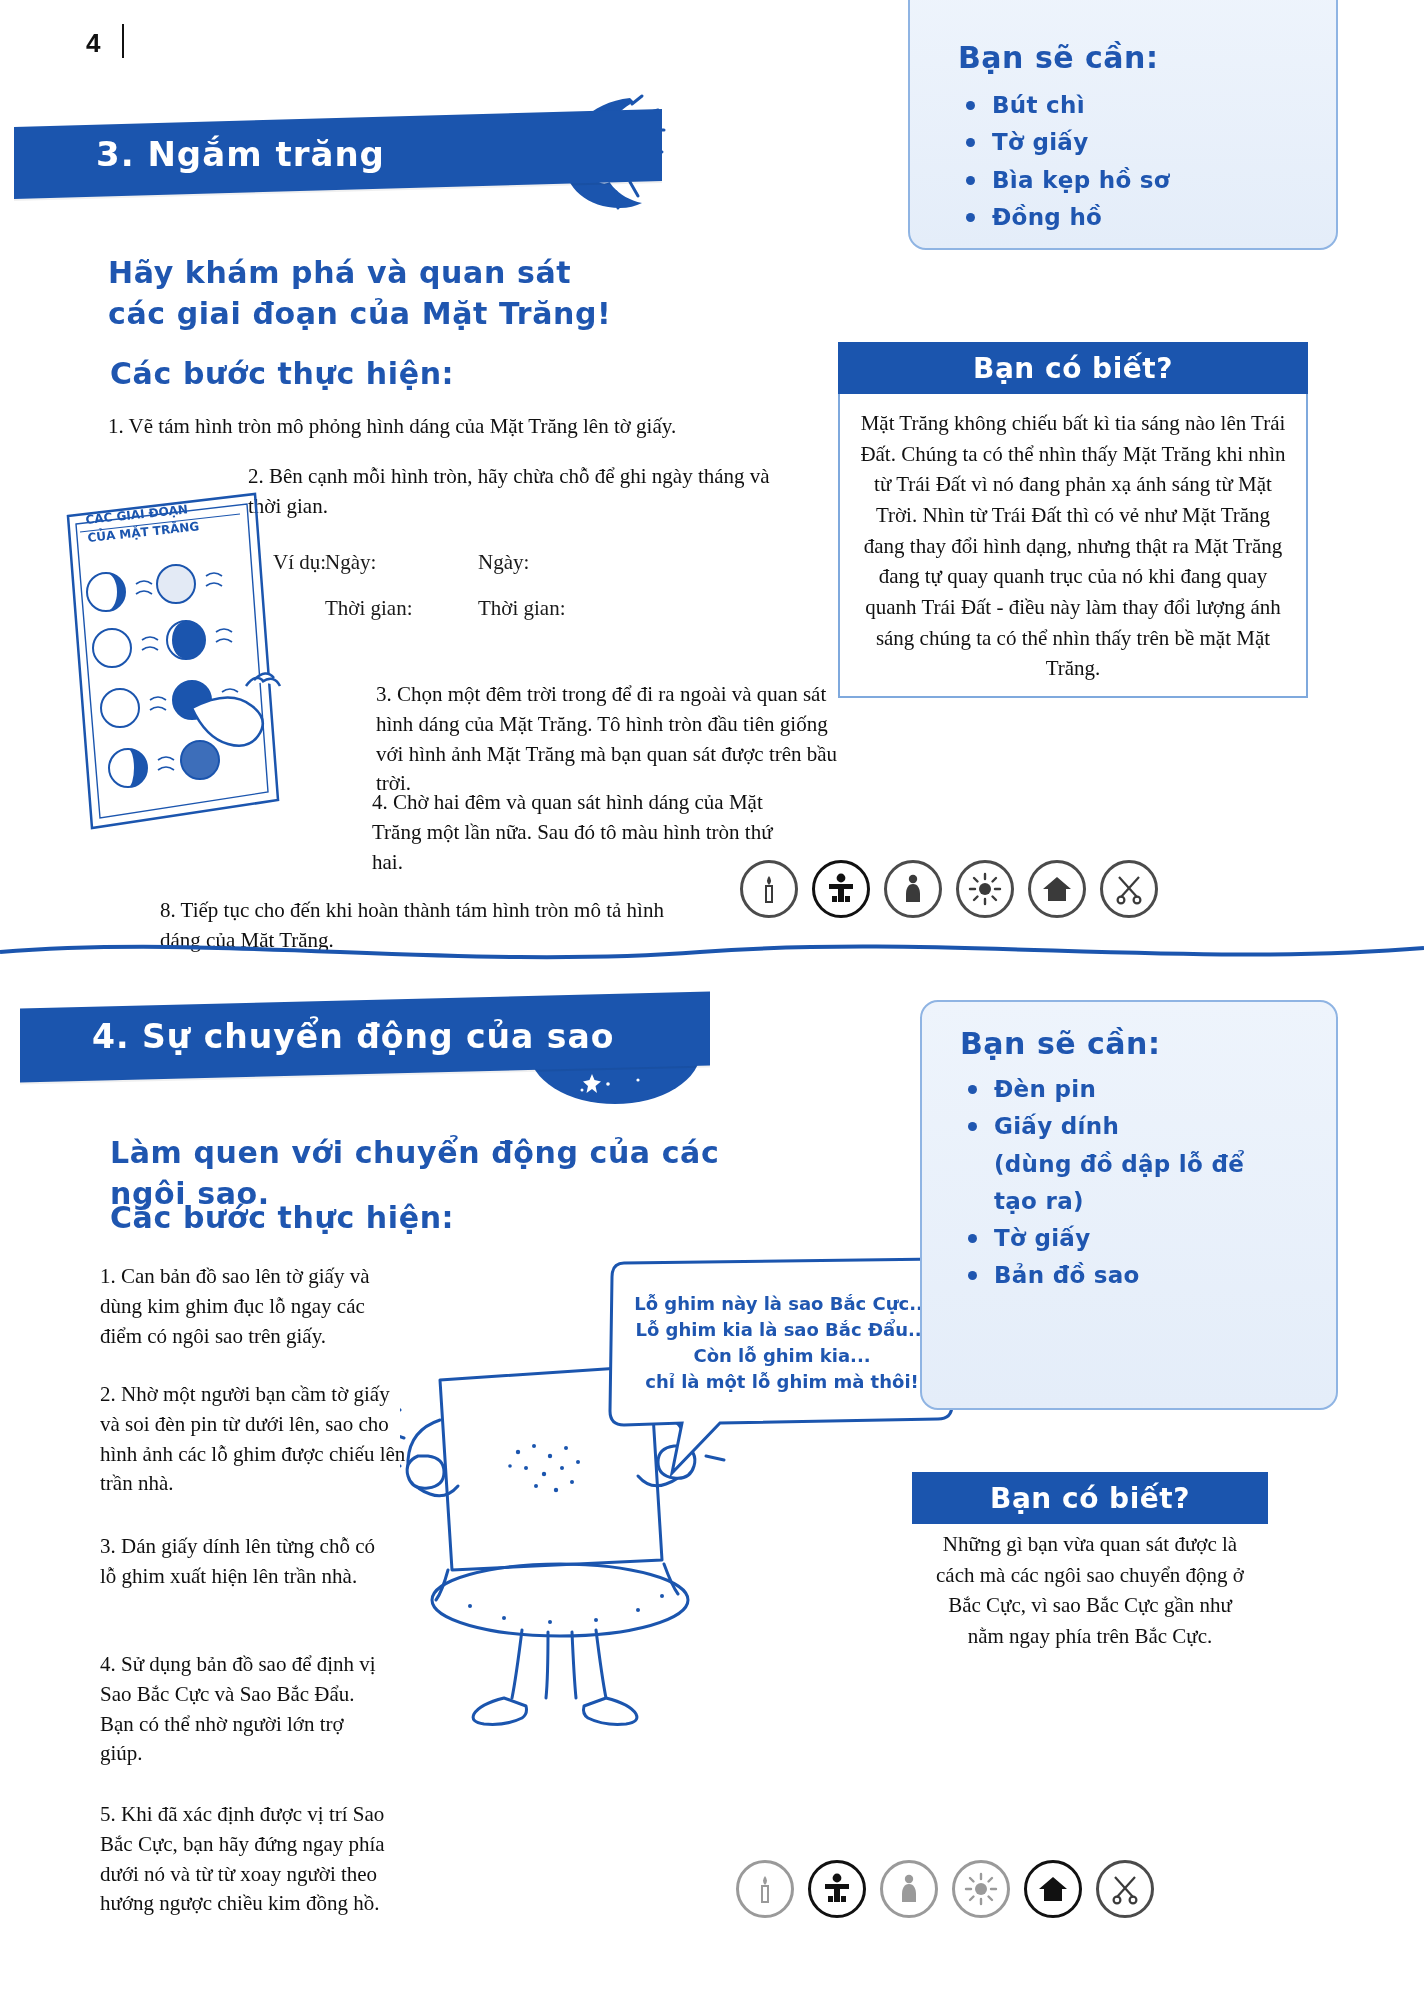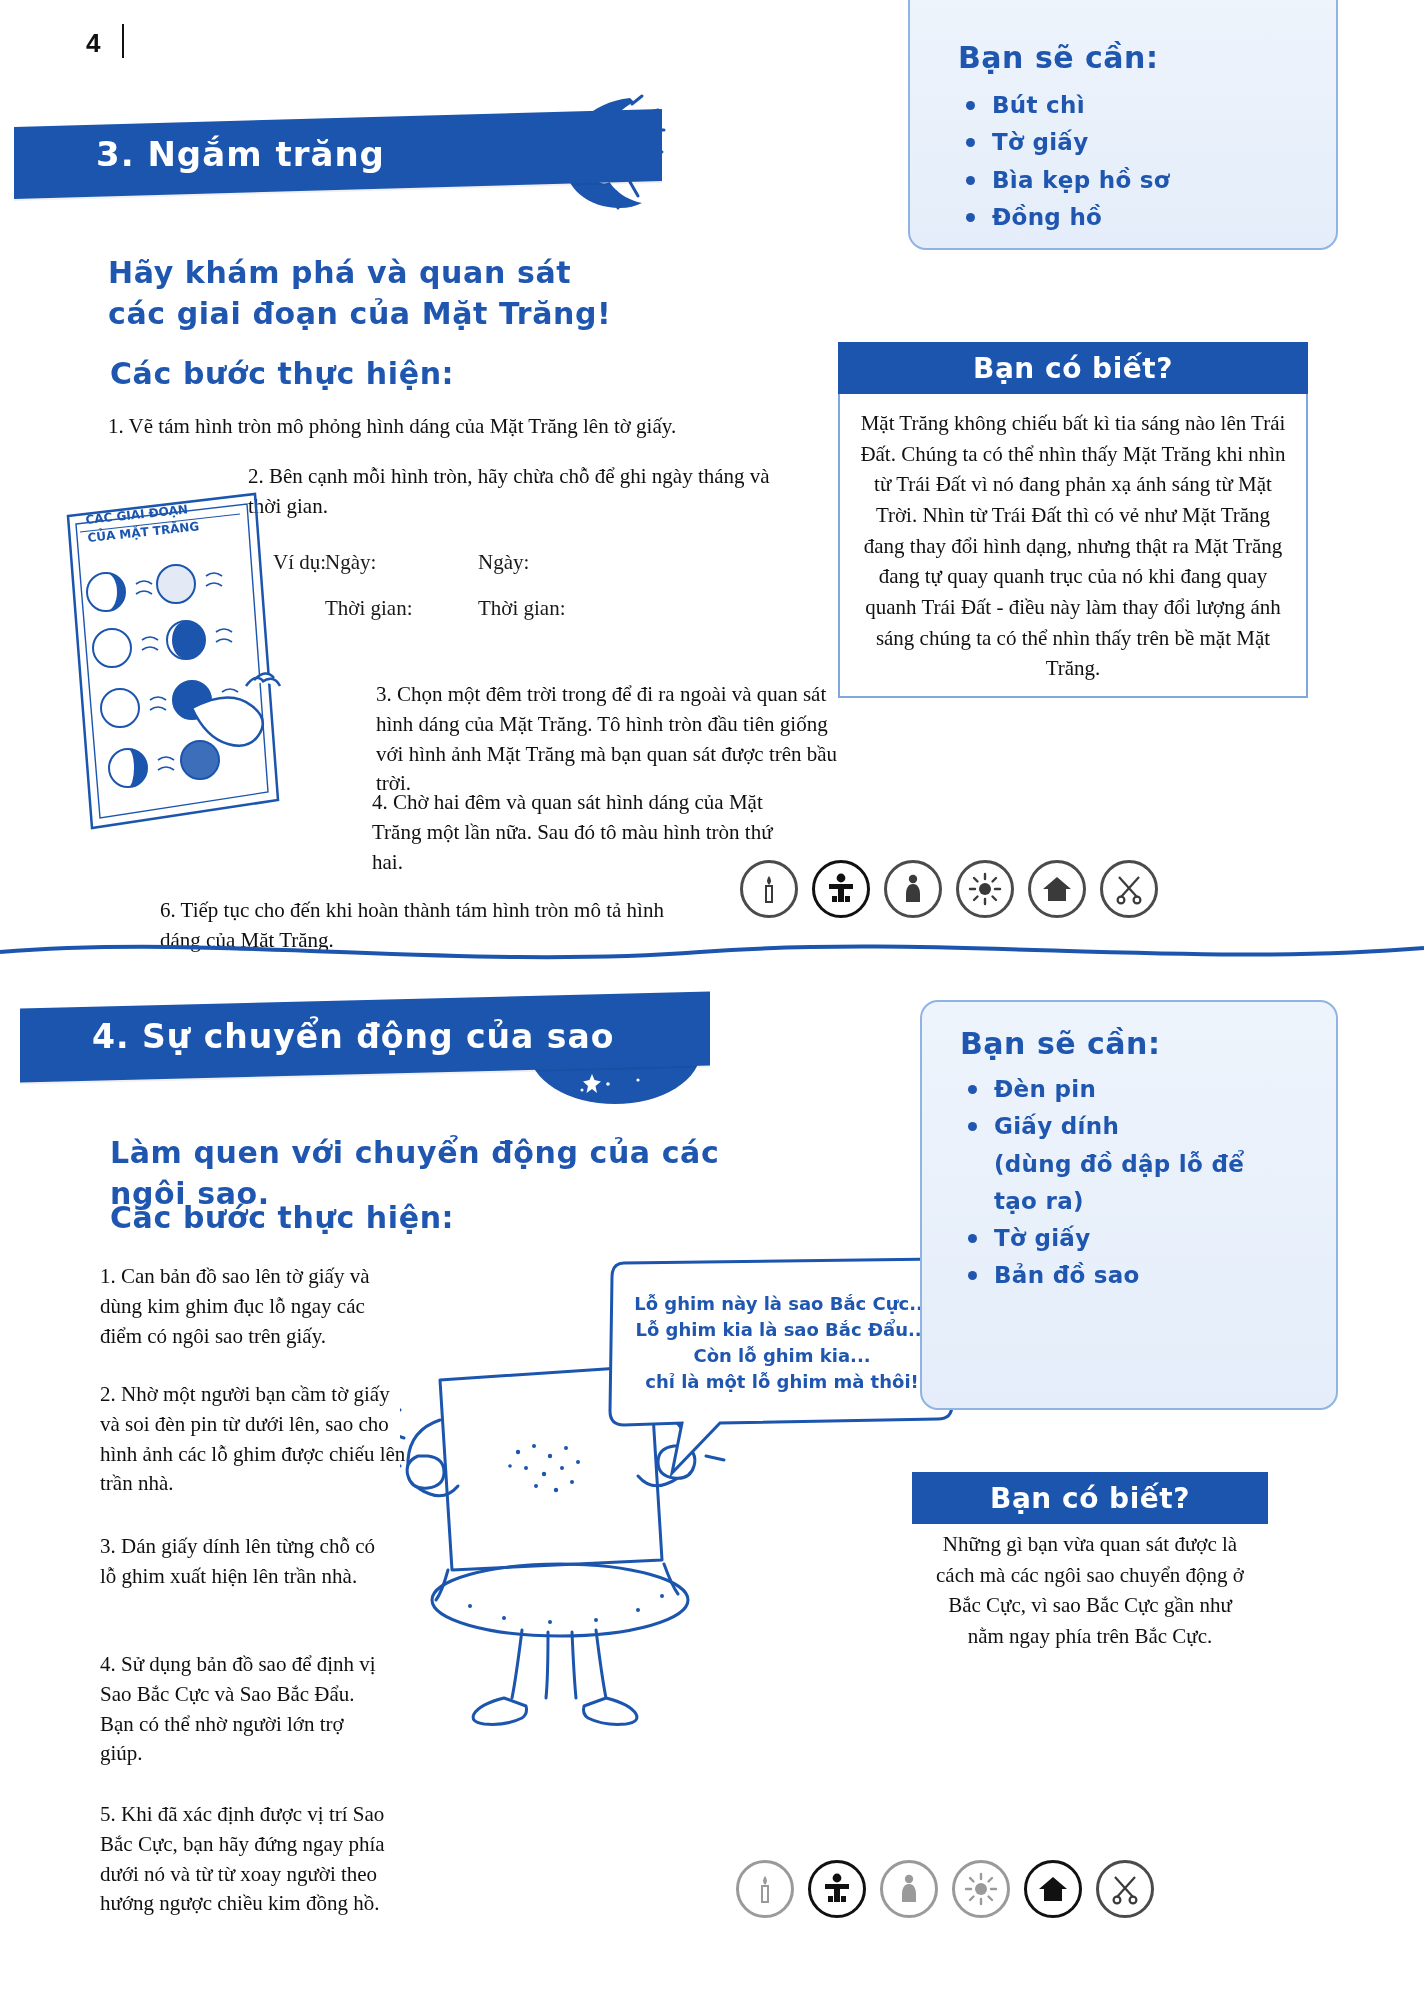--- a/index.html
+++ b/index.html
@@ -217,21 +217,21 @@
 <div class="abs body-text" style="left:248px; top:462px; width:560px;">2. Bên cạnh mỗi hình tròn, hãy chừa chỗ để ghi ngày tháng và thời gian.</div>
 
 <div class="abs example-line" style="left:273px; top:550px;">Ví dụ:</div>
 <div class="abs example-line" style="left:325px; top:550px;">Ngày:</div>
 <div class="abs example-line" style="left:478px; top:550px;">Ngày:</div>
 <div class="abs example-line" style="left:325px; top:596px;">Thời gian:</div>
 <div class="abs example-line" style="left:478px; top:596px;">Thời gian:</div>
 
 <div class="abs body-text" style="left:376px; top:644px; width:470px;margin-top:36px;">3. Chọn một đêm trời trong để đi ra ngoài và quan sát hình dáng của Mặt Trăng. Tô hình tròn đầu tiên giống với hình ảnh Mặt Trăng mà bạn quan sát được trên bầu trời.</div>
 <div class="abs body-text" style="left:372px; top:788px; width:430px;">4. Chờ hai đêm và quan sát hình dáng của Mặt Trăng một lần nữa. Sau đó tô màu hình tròn thứ hai.</div>
-<div class="abs body-text" style="left:160px; top:896px; width:520px;">6. Tiếp tục cho đến khi hoàn thành tám hình tròn mô tả hình dáng của Mặt Trăng.</div>
+<div class="abs body-text" style="left:160px; top:896px; width:520px;">8. Tiếp tục cho đến khi hoàn thành tám hình tròn mô tả hình dáng của Mặt Trăng.</div>
 
 <div class="abs" id="phases-card">
   <svg width="260" height="360" viewBox="0 0 260 360">
     <g stroke="#1b55ae" stroke-width="2.5" fill="none">
       <path d="M28 36 L215 14 L238 320 L52 348 Z"></path>
       <path d="M36 44 L207 24 L228 312 L60 338 Z" stroke-width="1.4"></path>
       <path d="M40 52 L200 34" stroke-width="1.2"></path>
     </g>
     <text x="46" y="44" font-family="DejaVu Sans, sans-serif" font-size="12" font-weight="bold" fill="#1b55ae" transform="rotate(-6 46 44)">CÁC GIAI ĐOẠN</text>
     <text x="48" y="62" font-family="DejaVu Sans, sans-serif" font-size="12" font-weight="bold" fill="#1b55ae" transform="rotate(-6 48 62)">CỦA MẶT TRĂNG</text>

